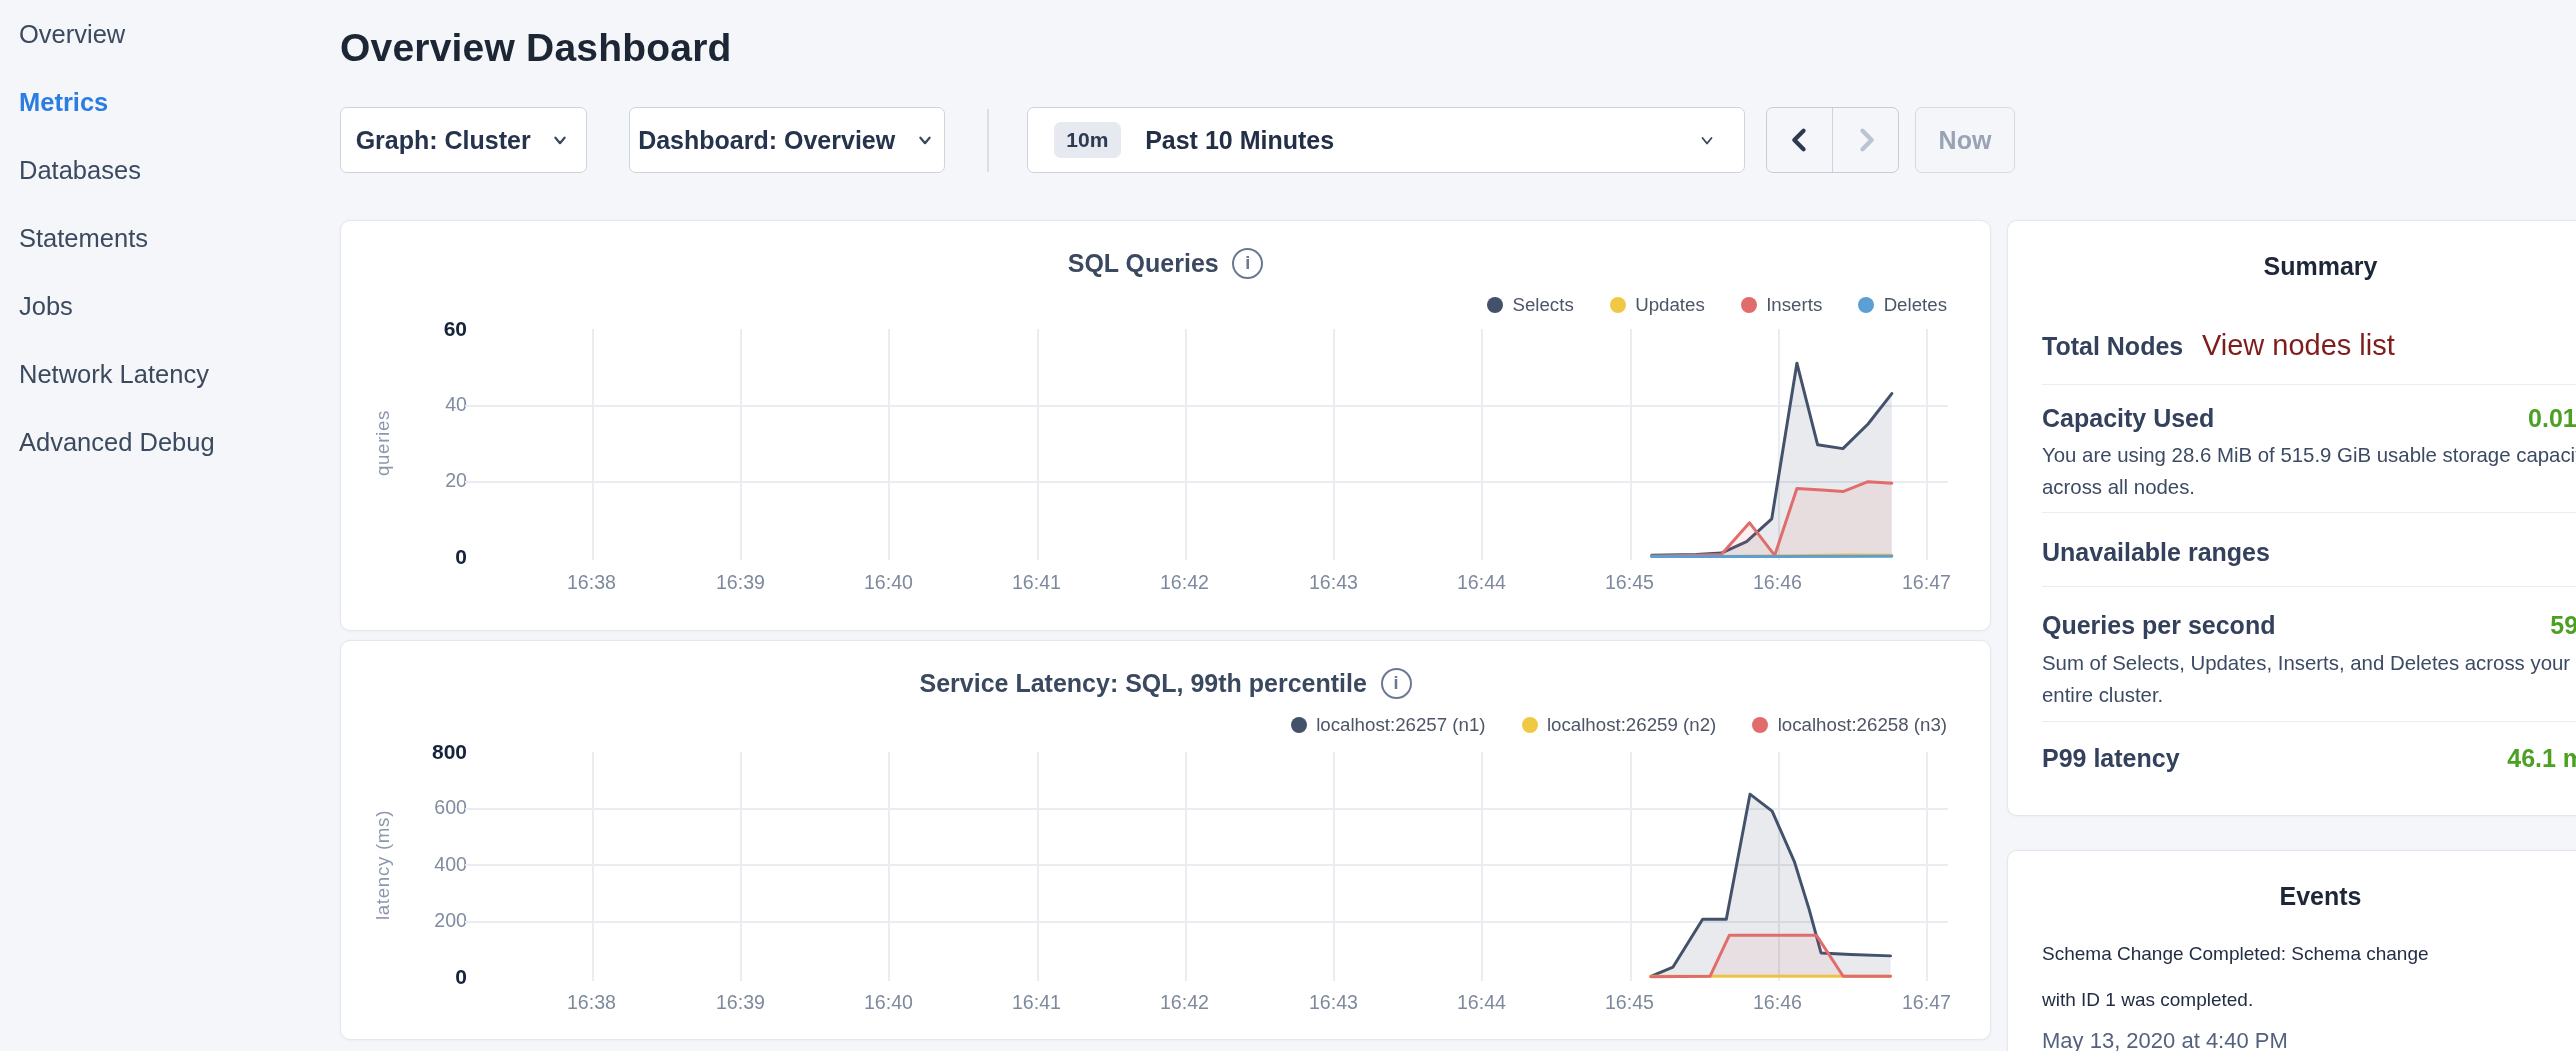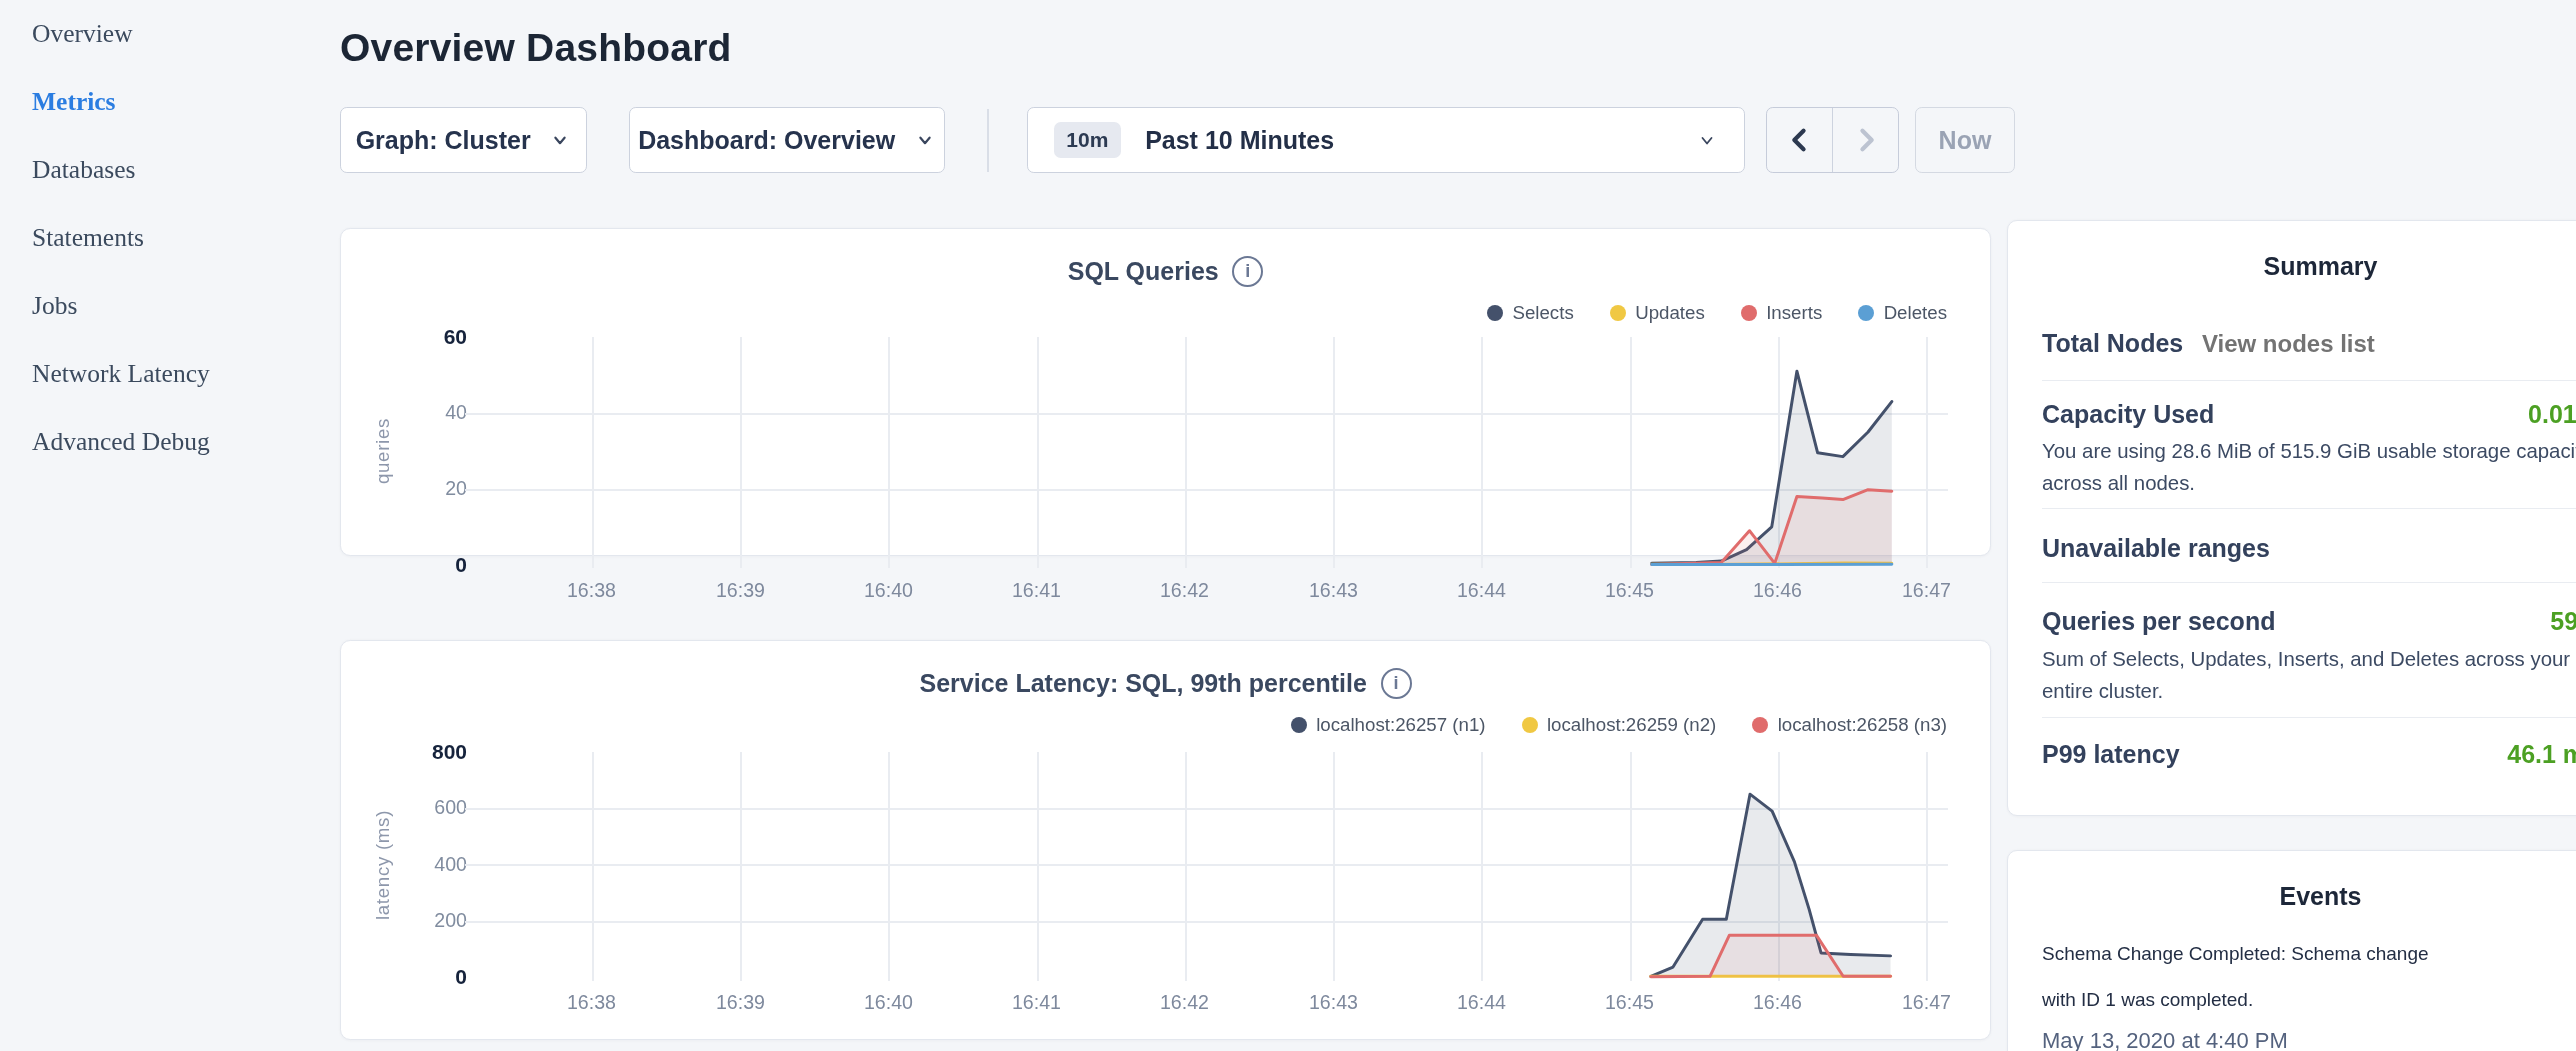--- a/index.html
+++ b/index.html
@@ -6,22 +6,22 @@
   html,body { background:#f4f6f9; }
   body { font-family:"Liberation Sans", sans-serif; }
   #app {
     position:relative; width:2576px; height:1051px;
     background:#f4f6f9; overflow:hidden; color:#3b4a5e;
   }
 
   
   #sidebar { position:absolute; left:0; top:0; width:340px; height:100%; }
   .nav-item {
-    height:68px; display:flex; align-items:center; padding-left:32px;
-    font-size:25.5px; color:#3b4a5e; cursor:pointer;font-family:Liberation Serif, serif;
+    height:68px; display:flex; align-items:center; padding-left:19px;
+    font-size:25.5px; color:#3b4a5e; cursor:pointer;
   }
   .nav-item.active { color:#2b7de1; font-weight:700; }
 
   
   #page-title {
     position:absolute; left:340px; top:25.5px;
     font-size:39px; font-weight:700; color:#1c2635; letter-spacing:0.2px;
   }
 
   
@@ -59,21 +59,21 @@
     display:flex; align-items:center; justify-content:center;
     font-size:25px; font-weight:700; color:#9aa3b4; cursor:pointer;
   }
 
   
   .chart-panel {
     position:absolute; left:340px; width:1651px; background:#fff;
     border:1.7px solid #e3e7ee; border-radius:10.2px;
     box-shadow:0 0.9px 2.6px rgba(40,50,70,0.04);
   }
-  #chart-panel-0 { top:228px; height:328px; }
+  #chart-panel-0 { top:220px; height:411px; }
   #chart-panel-1 { top:640px; height:400px; }
   .chart-title-row {
     position:absolute; top:27px; left:0; right:0;
     display:flex; align-items:center; justify-content:center; gap:13.6px;
   }
   .chart-title { font-size:25px; font-weight:700; color:#3a4860; }
   .info-icon {
     width:31px; height:31px; border:2.1px solid #6b7894; border-radius:50%;
     display:flex; align-items:center; justify-content:center;
     font-size:18px; font-weight:700; color:#6b7894; cursor:pointer;
@@ -112,21 +112,21 @@
   }
   #summary-panel { top:220px; height:596px; }
   #events-panel  { top:850px; height:272px; }
   .panel-title {
     text-align:center; font-size:25px; font-weight:700; color:#1d2739; margin-top:31px;
   }
   .sum-row1 { margin-top:48px; padding-bottom:22px; }
   .sum-row  { border-top:1.7px solid #e9ecf1; }
   .sum-line { display:flex; align-items:baseline; }
   .sum-label { font-size:25px; font-weight:700; color:#33415c; }
-  .sum-link { margin-left:18.7px; font-size:24px; font-weight:700; color:#737373; cursor:pointer; text-decoration:none; }
+  .sum-link { margin-left:18.7px; font-size:29px; font-weight:400; color:#7f1d1d; cursor:pointer; text-decoration:none; }
   .sum-value { margin-left:auto; font-size:25px; font-weight:700; color:#4ca023; }
   .sum-sub { margin-top:6.8px; font-size:20.4px; line-height:32px; color:#3c4a63; }
   #sum-row-capacity { padding-top:18.7px; padding-bottom:8.5px; }
   #sum-row-ranges   { padding-top:25.5px; padding-bottom:18.7px; }
   #sum-row-qps      { padding-top:24px; padding-bottom:10.2px; }
   #sum-row-p99      { padding-top:22px; }
 
   .event-text { margin-top:20.4px; width:417px; font-size:19px; line-height:46px; color:#232e44; }
   .event-time { margin-top:5.1px; font-size:22px; color:#54627e; }
 </style>

